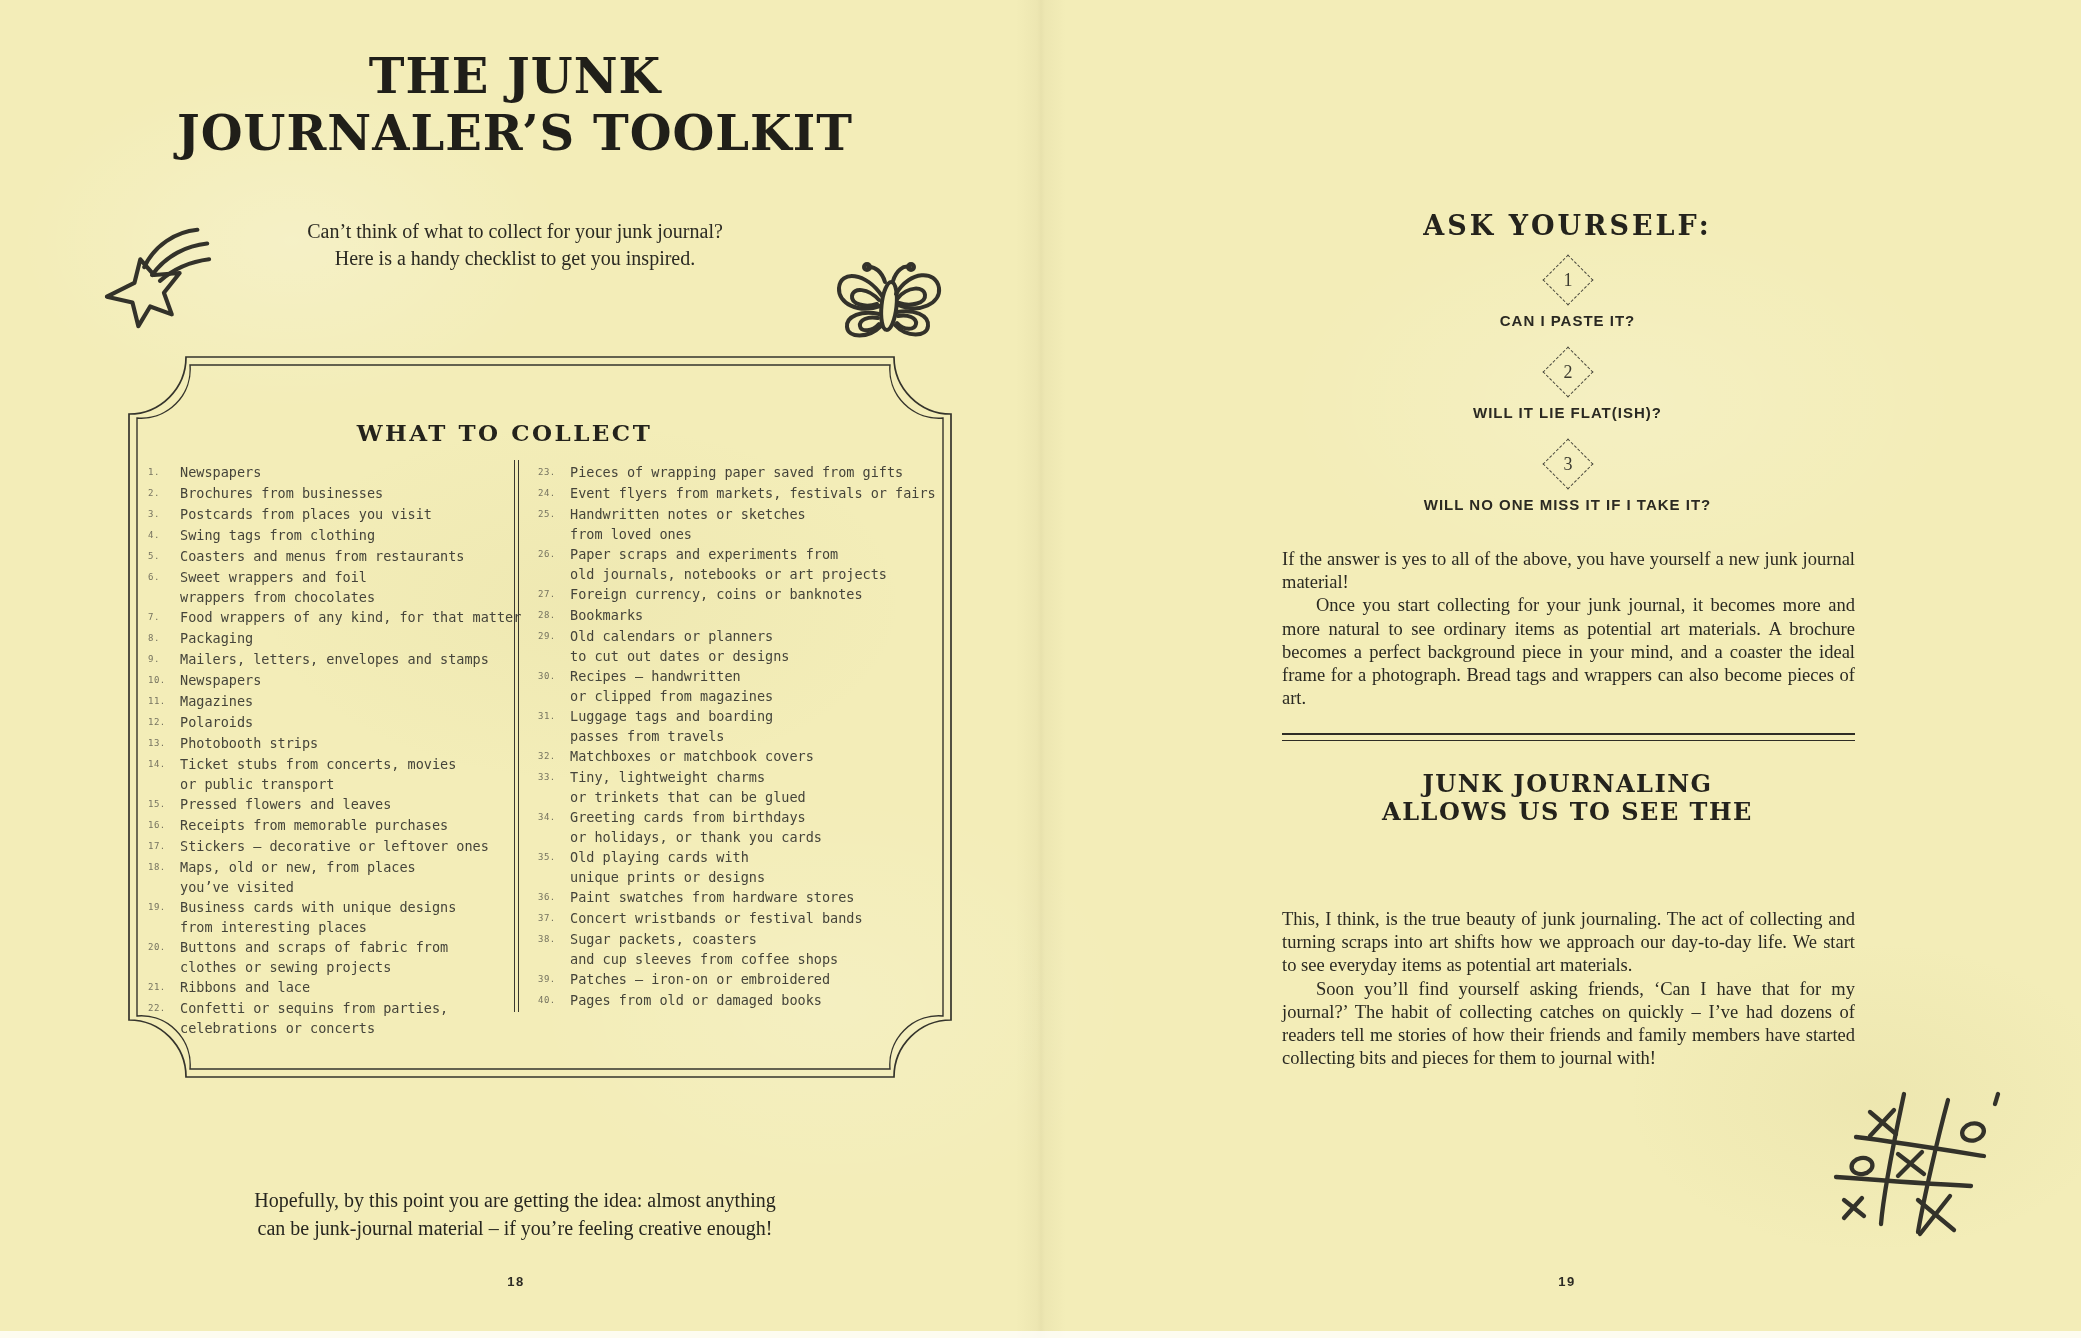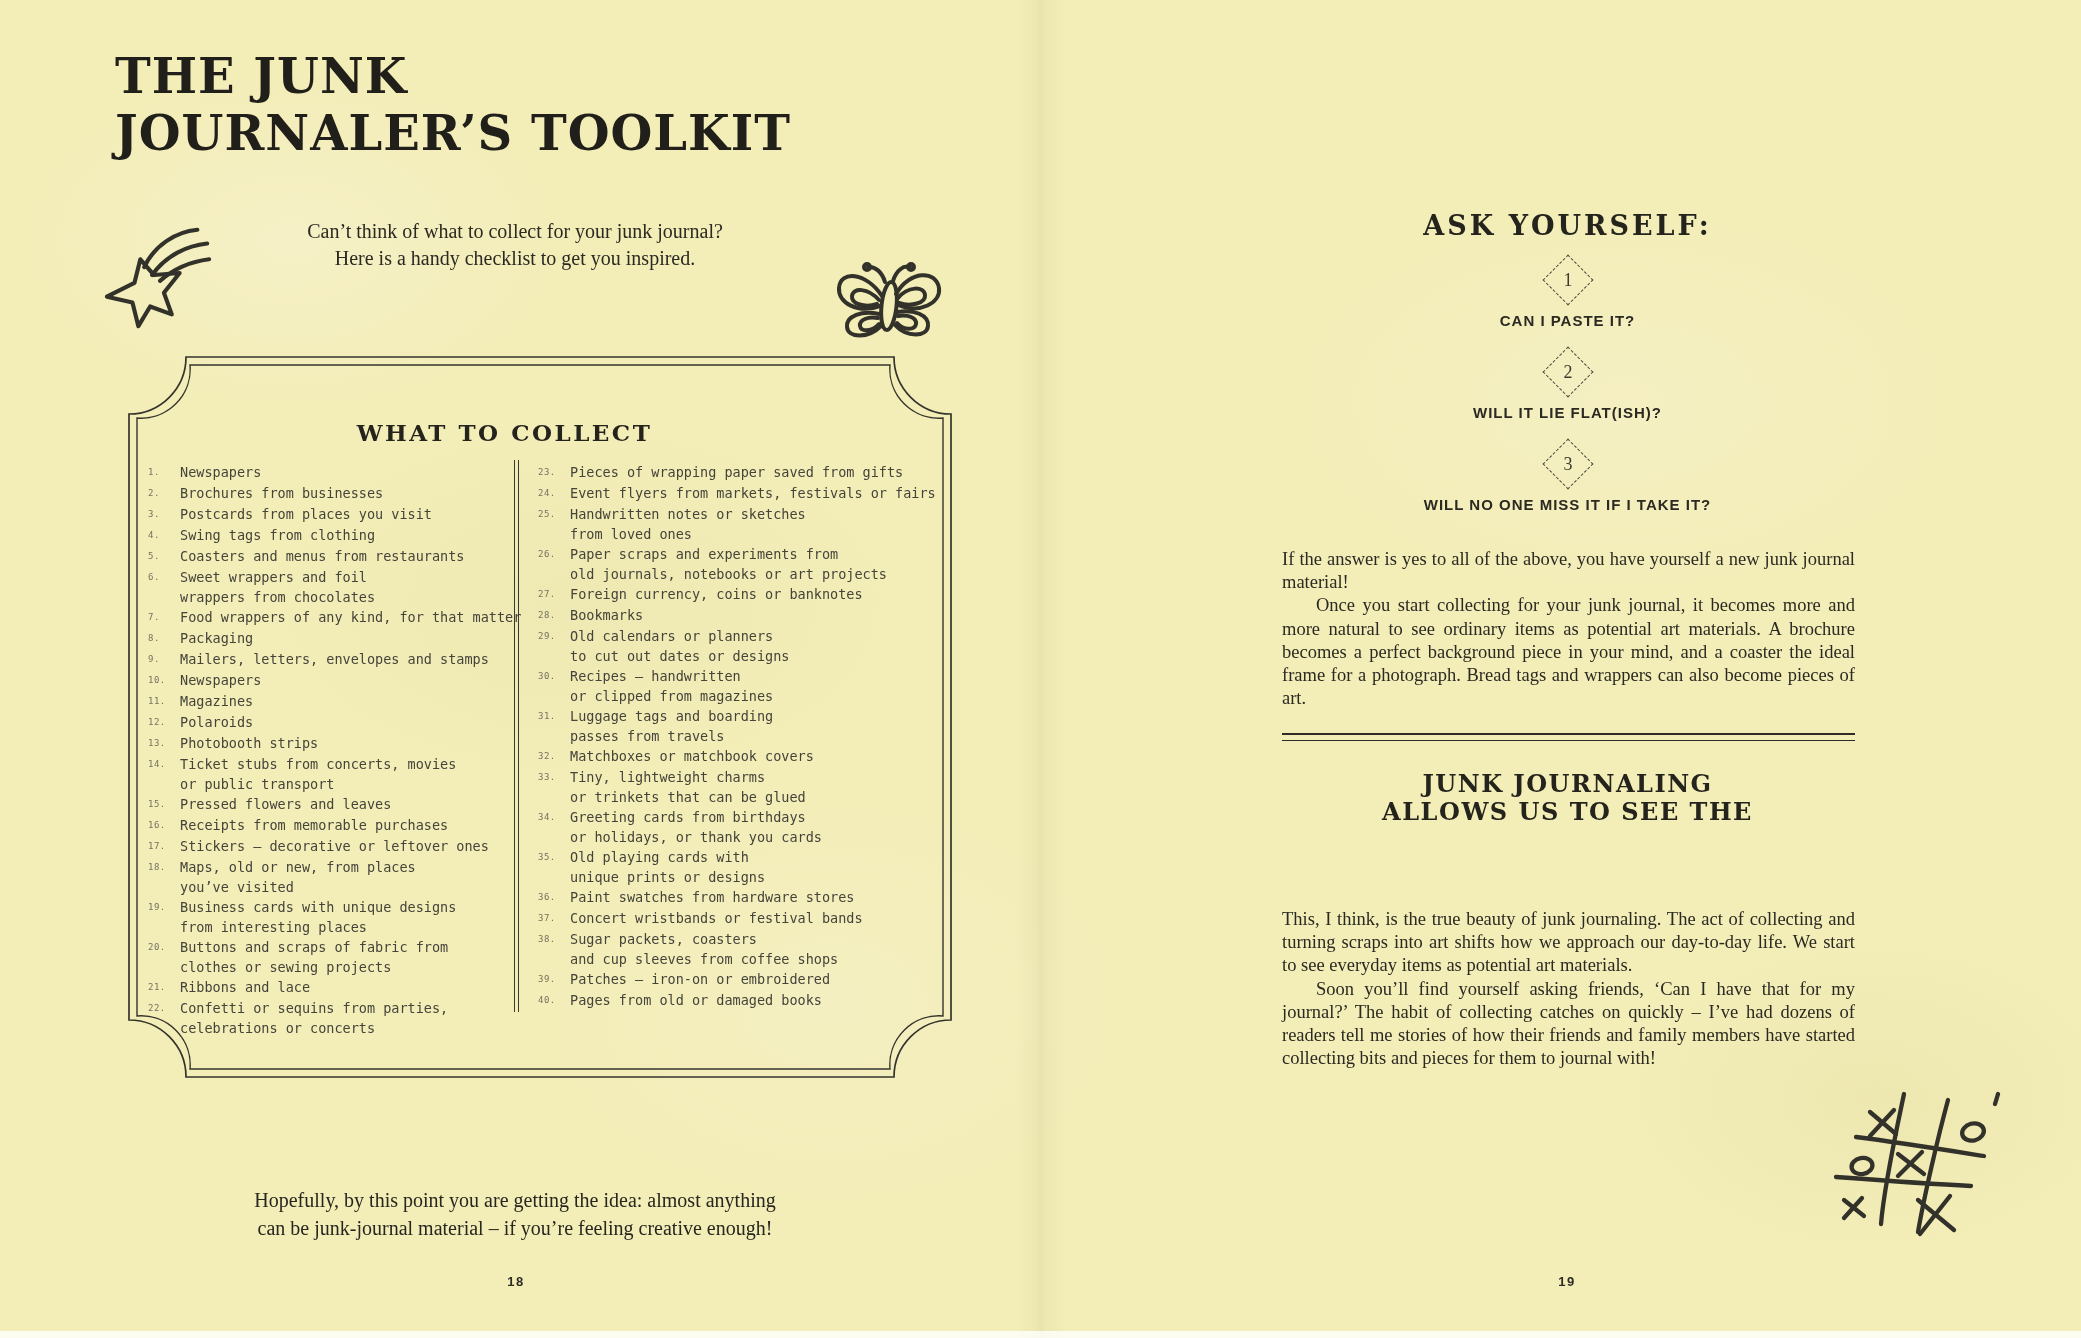--- a/index.html
+++ b/index.html
@@ -16,21 +16,21 @@
     overflow:hidden;
     font-family:"Liberation Serif", serif;
     color:#23221b;
   }
   .abs{position:absolute;}
   .gutter{left:1016px;top:0;width:50px;height:100%;
     background:linear-gradient(90deg, rgba(120,110,60,0) 0%, rgba(120,110,60,.05) 42%, rgba(120,110,60,.09) 50%, rgba(120,110,60,.05) 58%, rgba(120,110,60,0) 100%);}
   .bottom-edge{left:0;bottom:0;width:100%;height:7px;background:rgba(255,255,255,.8);}
 
   
-  .title{left:115px;top:48px;width:800px;text-align:left;
+  .title{left:115px;top:48px;width:800px;text-align:center;
     font-family:"DejaVu Serif", serif;font-weight:bold;
     font-size:48px;line-height:57px;letter-spacing:1px;color:#201f19;}
   .subtitle{left:115px;top:218px;width:800px;text-align:center;
     font-size:20px;line-height:27px;color:#2b2a22;}
   .doodle{color:#33322a;}
   .star-doodle{left:95px;top:218px;}
   .butterfly-doodle{left:832px;top:246px;}
   .frame-svg{left:128px;top:356px;}
   .box-heading{left:128px;top:419px;width:753px;text-align:center;
     font-family:"DejaVu Serif", serif;font-weight:bold;

